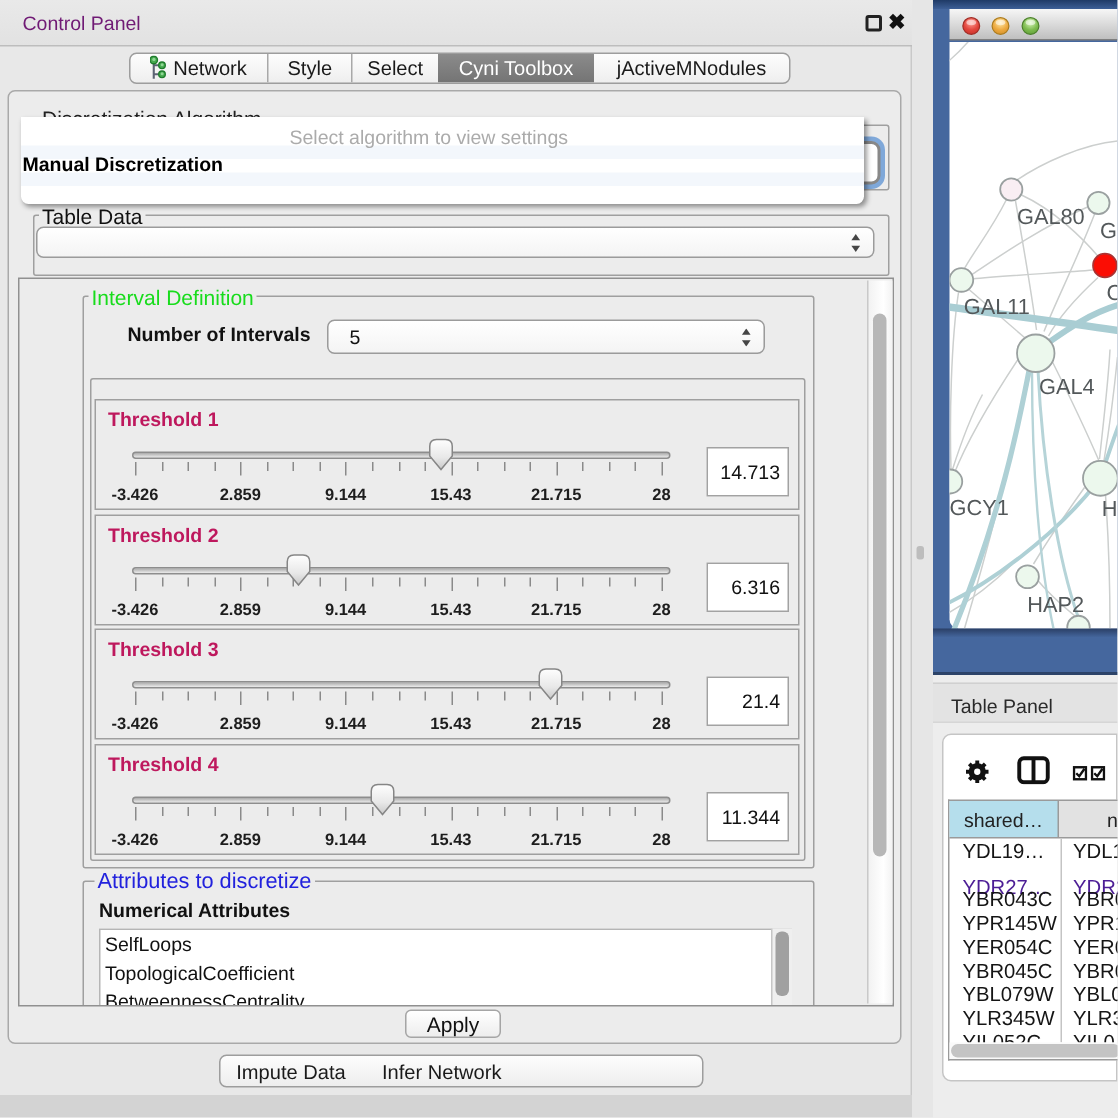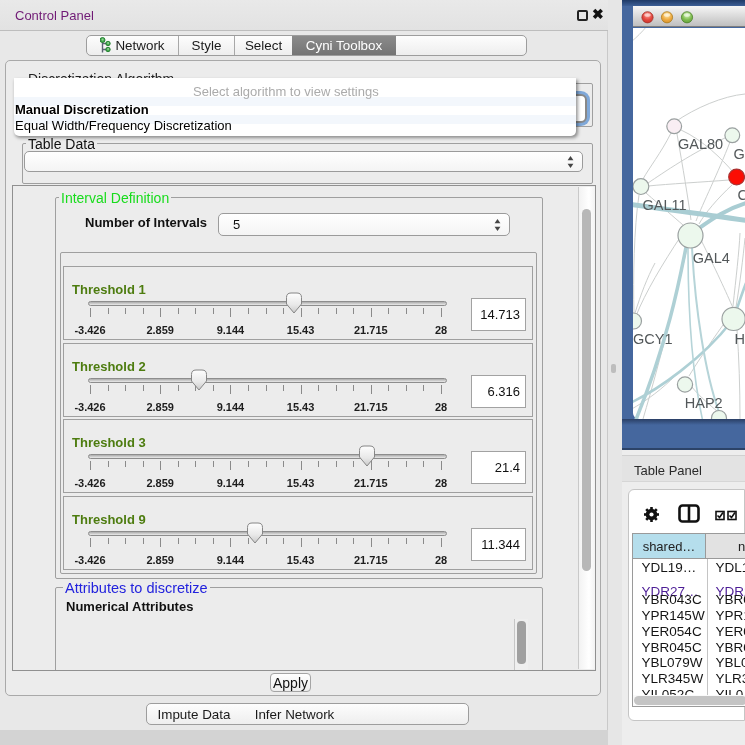--- a/index.html
+++ b/index.html
@@ -31,21 +31,21 @@
   border:1px solid #9b9b9b;border-radius:5px;box-sizing:border-box;
   font-size:13px;color:#111;display:flex;align-items:center;}
 .combo .ctext{padding-left:11px;}
 .stepper{position:absolute;right:8px;top:50%;transform:translateY(-50%);width:7px;height:12px;}
 
 #viewport{left:12px;top:185px;width:584px;height:486px;border:1px solid #909090;
   box-sizing:border-box;overflow:hidden;background:#ececec;}
 
 .tpanel{position:absolute;left:50px;width:470px;height:74px;border:1px solid #9f9f9f;
   background:#ececec;box-sizing:border-box;}
-.ttitle{position:absolute;left:8px;top:15px;font-size:13px;font-weight:bold;color:#4d7c0f;}
+.ttitle{position:absolute;left:8px;top:5px;font-size:13px;font-weight:bold;color:#be185d;}
 .track{position:absolute;left:24px;top:34px;width:359px;height:5px;border:1px solid #8d8d8d;
   border-radius:3px;background:linear-gradient(180deg,#ababab,#ebebeb);box-sizing:border-box;}
 .vbox{position:absolute;left:407px;top:31px;width:55px;height:33px;background:#fff;
   border:1px solid #a2a2a2;box-sizing:border-box;font-size:13px;color:#111;
   display:flex;align-items:center;justify-content:flex-end;padding-right:5px;}
 .slab{position:absolute;top:57px;font-size:11px;font-weight:bold;color:#1d1d1d;transform:translateX(-50%);}
 .tickm{position:absolute;width:1px;background:#8a8a8a;}
 .thumb{position:absolute;top:25px;}
 
 #attrlist{left:53px;top:433px;width:462px;height:55px;background:#fff;border:1px solid #b5b5b5;
@@ -55,21 +55,21 @@
 #vsb{left:565px;top:1px;width:18px;height:482px;background:linear-gradient(90deg,#f2f2f2,#ffffff 55%,#eeeeee);border-left:1px solid #c9c9c9;}
 #vsb .th{position:absolute;left:3px;top:22px;width:9px;height:362px;background:#b7b7b7;border-radius:5px;}
 
 #popup{left:14px;top:78px;width:562px;height:58px;background:#fff;
   border-radius:0 0 5px 5px;box-shadow:1.5px 2px 3.5px rgba(0,0,0,0.4);
   font-size:13px;}
 #popup .ph{position:absolute;left:179px;top:6px;color:#ababab;text-align:center;}
 #popup .p1{position:absolute;left:1px;top:24px;font-weight:bold;color:#000;}
 #popup .p2{position:absolute;left:1px;top:40px;color:#000;}
 
-#apply{left:270px;top:673px;width:41px;height:19px;border:1px solid #a5a5a5;border-radius:4px;
+#apply{left:270px;top:673px;width:64px;height:19px;border:1px solid #a5a5a5;border-radius:4px;
   background:linear-gradient(180deg,#ffffff,#ededed);font-size:14px;color:#111;
   display:flex;align-items:center;justify-content:center;box-sizing:border-box;}
 #bottabs{left:146px;top:703px;width:321px;height:20px;}
 #botstrip{left:0;top:730px;width:608px;height:15px;background:#d3d3d3;}
 
 #divider{left:608px;top:0;width:14px;height:745px;background:#e6e6e6;}
 #divknob{left:611px;top:364px;width:5px;height:9px;background:#bdbdbd;border-radius:2px;}
 #netframe{left:622px;top:0;width:123px;height:450px;background:#45679e;}
 #nettop{left:622px;top:0;width:123px;height:6px;background:linear-gradient(180deg,#1f3a66,#3d5f96);}
 #macwin{left:633px;top:6px;width:112px;height:413px;}
@@ -102,20 +102,21 @@
       <circle cx="8" cy="6.5" r="2.2" fill="#46a94f" stroke="#1f7c2d" stroke-width="0.9"></circle>
       <circle cx="8.1" cy="6.1" r="1" fill="#8fd694"></circle>
       <circle cx="8" cy="12.5" r="2.2" fill="#46a94f" stroke="#1f7c2d" stroke-width="0.9"></circle>
       <circle cx="8.1" cy="12.1" r="1" fill="#8fd694"></circle>
     </svg>Network</div>
   <div class="sep"></div>
   <div class="it" style="width:55px;">Style</div>
   <div class="sep"></div>
   <div class="it" style="width:57px;">Select</div>
   <div class="it sel" style="width:104px;">Cyni Toolbox</div>
+  <div class="it" style="width:130px;">jActiveMNodules</div>
 </div>
 
 <div class="abs" id="content"></div>
 
 <div class="group" style="left:22px;top:83px;width:571px;height:44px;"></div>
 <div class="gtitle" style="left:26px;top:71px;color:#222;">Discretization Algorithm</div>
 <div class="abs" style="left:150px;top:94px;width:437px;height:29px;background:#fff;border:2px solid #888;
   border-radius:6px;box-sizing:border-box;box-shadow:0 0 0 3px #7fa8d9;"></div>
 
 <div class="group" style="left:22px;top:143px;width:571px;height:41px;"></div>
@@ -263,21 +264,21 @@
       <stop offset="0" stop-color="#fefefe"></stop>
             <stop offset="0.6" stop-color="#e8e8e8"></stop>
             <stop offset="1" stop-color="#c9c9c9"></stop>
     </linearGradient>
         </defs>
     <path d="M1.5 5.5 Q1.5 1 6 1 H12 Q16.5 1 16.5 5.5 V12 L9 21 L1.5 12 Z" fill="url(#thg2)" stroke="#868686" stroke-width="1"></path>
   </svg>
   <div class="vbox">21.4</div>
 </div>
 <div class="tpanel" style="top:309.5px;">
-  <div class="ttitle">Threshold 9</div>
+  <div class="ttitle">Threshold 4</div>
   <div class="track"></div>
   <div class="tickm" style="left:26.00px;top:41px;height:9px;"></div>
   <div class="tickm" style="left:43.50px;top:41px;height:6px;"></div>
   <div class="tickm" style="left:61.10px;top:41px;height:6px;"></div>
   <div class="tickm" style="left:78.70px;top:41px;height:6px;"></div>
   <div class="tickm" style="left:96.20px;top:41px;height:9px;"></div>
   <div class="tickm" style="left:113.80px;top:41px;height:6px;"></div>
   <div class="tickm" style="left:131.30px;top:41px;height:6px;"></div>
   <div class="tickm" style="left:148.90px;top:41px;height:6px;"></div>
   <div class="tickm" style="left:166.40px;top:41px;height:9px;"></div>
@@ -308,33 +309,37 @@
     </linearGradient>
         </defs>
     <path d="M1.5 5.5 Q1.5 1 6 1 H12 Q16.5 1 16.5 5.5 V12 L9 21 L1.5 12 Z" fill="url(#thg3)" stroke="#868686" stroke-width="1"></path>
   </svg>
   <div class="vbox">11.344</div>
 </div>
 
   <div class="group" style="left:42px;top:401px;width:488px;height:100px;"></div>
   <div class="gtitle" style="left:50px;top:394px;color:#2222dd;font-size:14.5px;">Attributes to discretize</div>
   <div class="abs" style="left:53px;top:413px;font-size:13px;font-weight:bold;color:#111;">Numerical Attributes</div>
+  <div class="abs" id="attrlist">
+    <div>SelfLoops</div>
+    <div>TopologicalCoefficient</div>
+    <div>BetweennessCentrality</div>
+  </div>
   <div class="abs" style="left:501px;top:433px;width:14px;height:53px;background:#efefef;border-left:1px solid #c6c6c6;box-sizing:border-box;"></div>
   <div class="abs" style="left:504px;top:435px;width:9px;height:43px;background:#a0a0a0;border-radius:4px;"></div>
   <div class="abs" id="vsb">
       <div class="th"></div>
     </div>
 </div>
 
 <div class="abs" id="popup">
   <div style="position:absolute;left:0;top:19px;width:562px;height:9px;background:#f3f7fc;"></div>
     <div style="position:absolute;left:0;top:37px;width:562px;height:9px;background:#f3f7fc;"></div>
     <div class="ph">Select algorithm to view settings</div>
   <div class="p1">Manual Discretization</div>
-  <div class="p2">Equal Width/Frequency Discretization</div>
 </div>
 
 <div class="abs" id="apply">Apply</div>
 <div class="abs seg" id="bottabs">
   <div class="it" style="width:94px;">Impute Data</div>
   <div class="it" style="width:107px;">Infer Network</div>
 </div>
 <div class="abs" id="botstrip"></div>
 
 <div class="abs" id="divider"></div>

